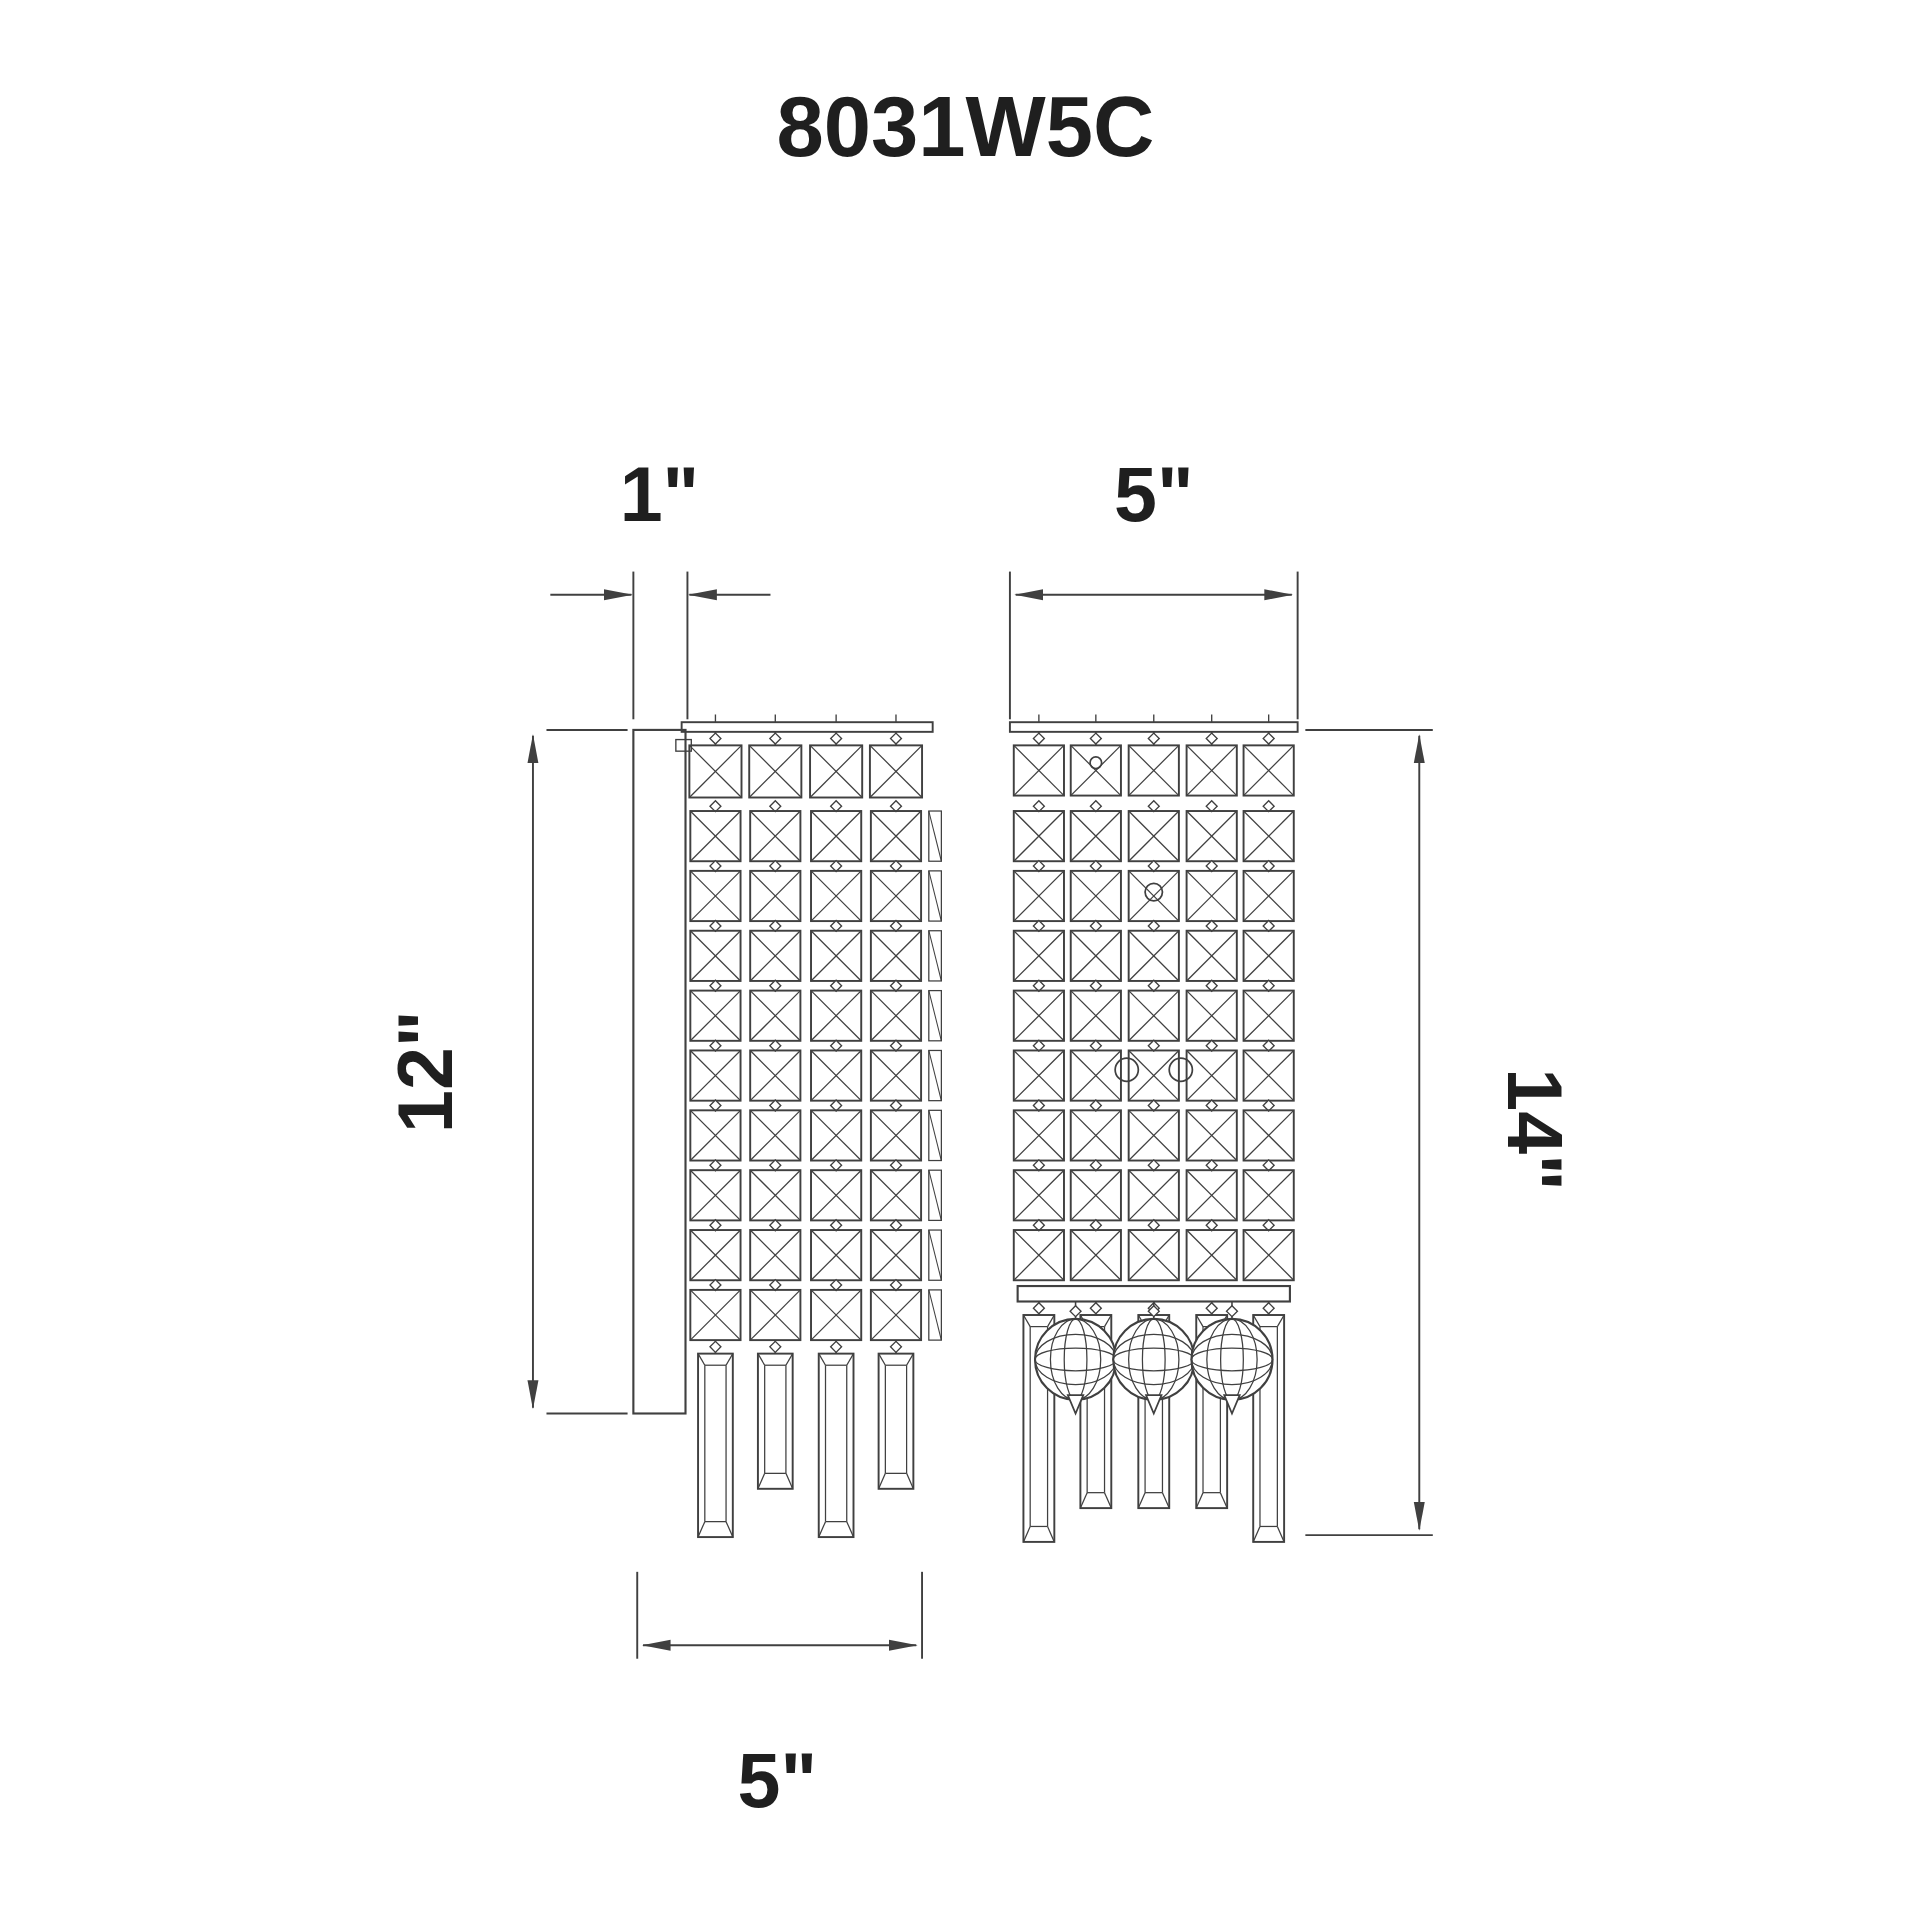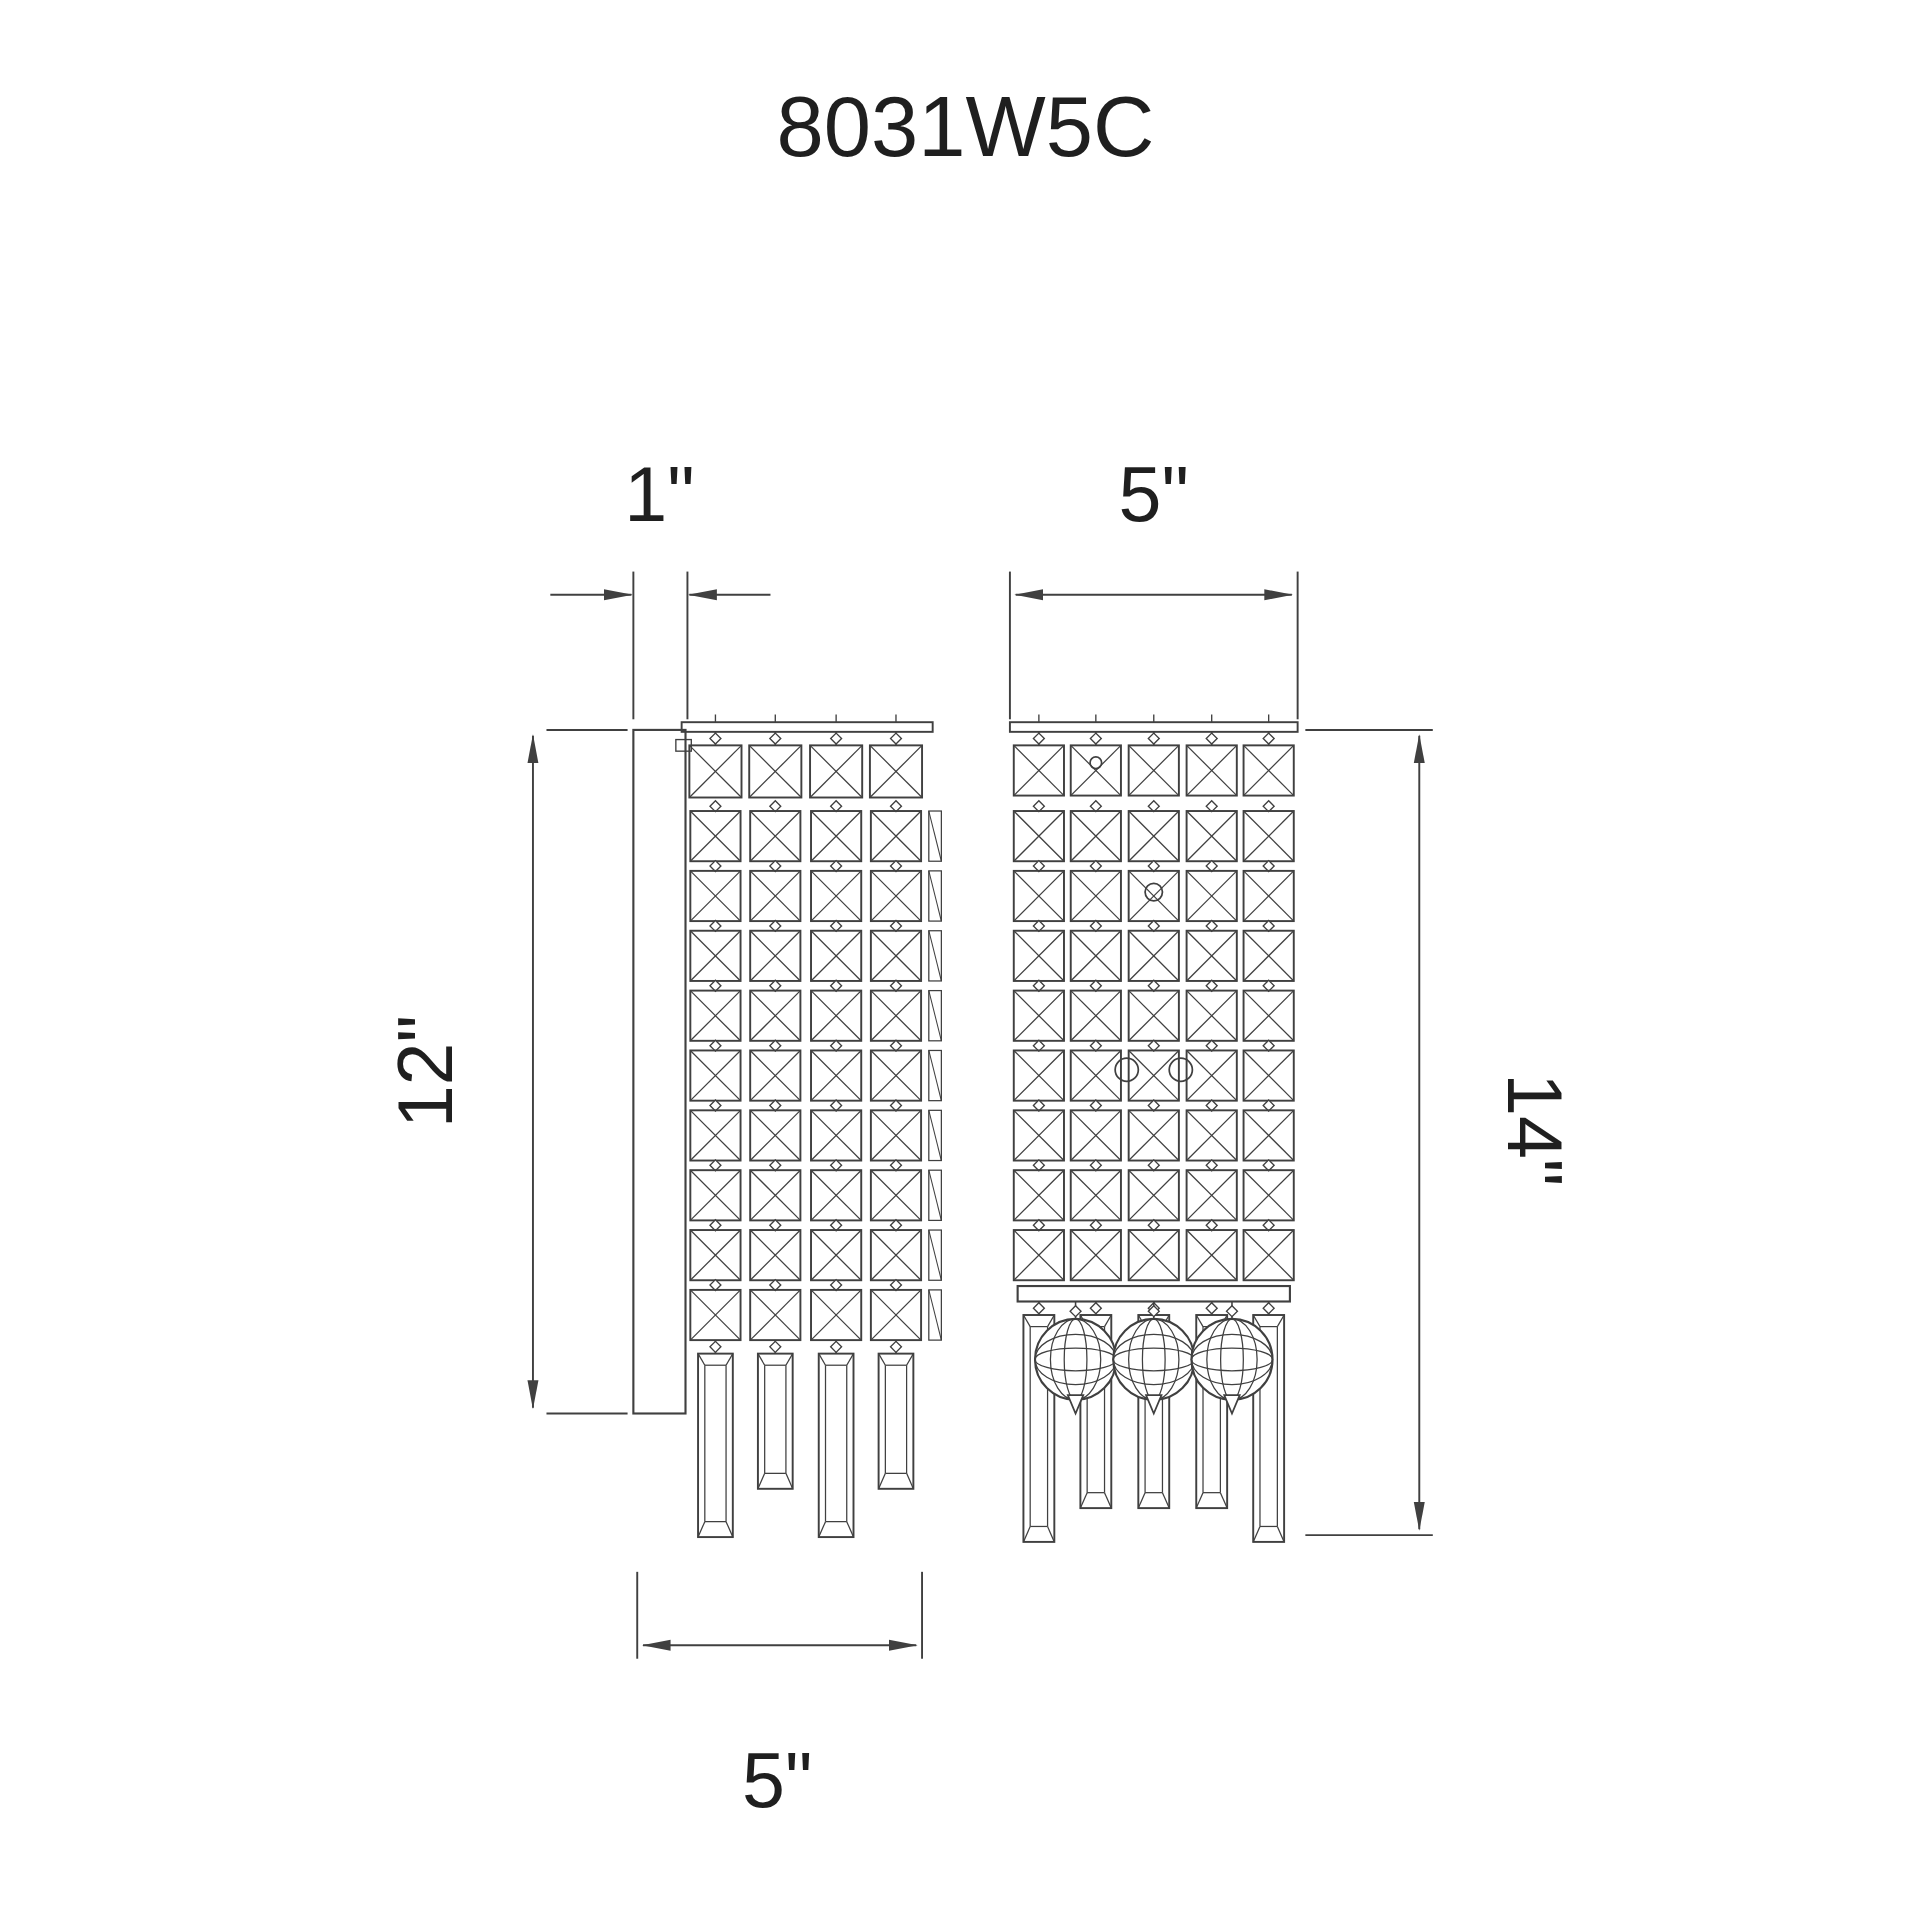--- a/index.html
+++ b/index.html
@@ -1,18 +1,18 @@
 <!DOCTYPE html>
 <html><head>
 <meta charset="utf-8">
 <style>
   html,body{margin:0;padding:0;background:#ffffff;}
   .stage{
     width:1931px;height:1931px;background:#ffffff;position:relative;
-    font-family:"Liberation Sans", sans-serif;overflow:hidden;
+    font-family:"Liberation Sans", sans-serif;overflow:hidden;font-weight:bold;
   }
   svg{display:block;}
   .title-text{
     font-size:88px;fill:#1f1f1f;text-anchor:middle;
     font-family:"Liberation Sans", sans-serif;
   }
   .dim-text{
     font-size:80px;fill:#1f1f1f;text-anchor:middle;
     font-family:"Liberation Sans", sans-serif;
   }

